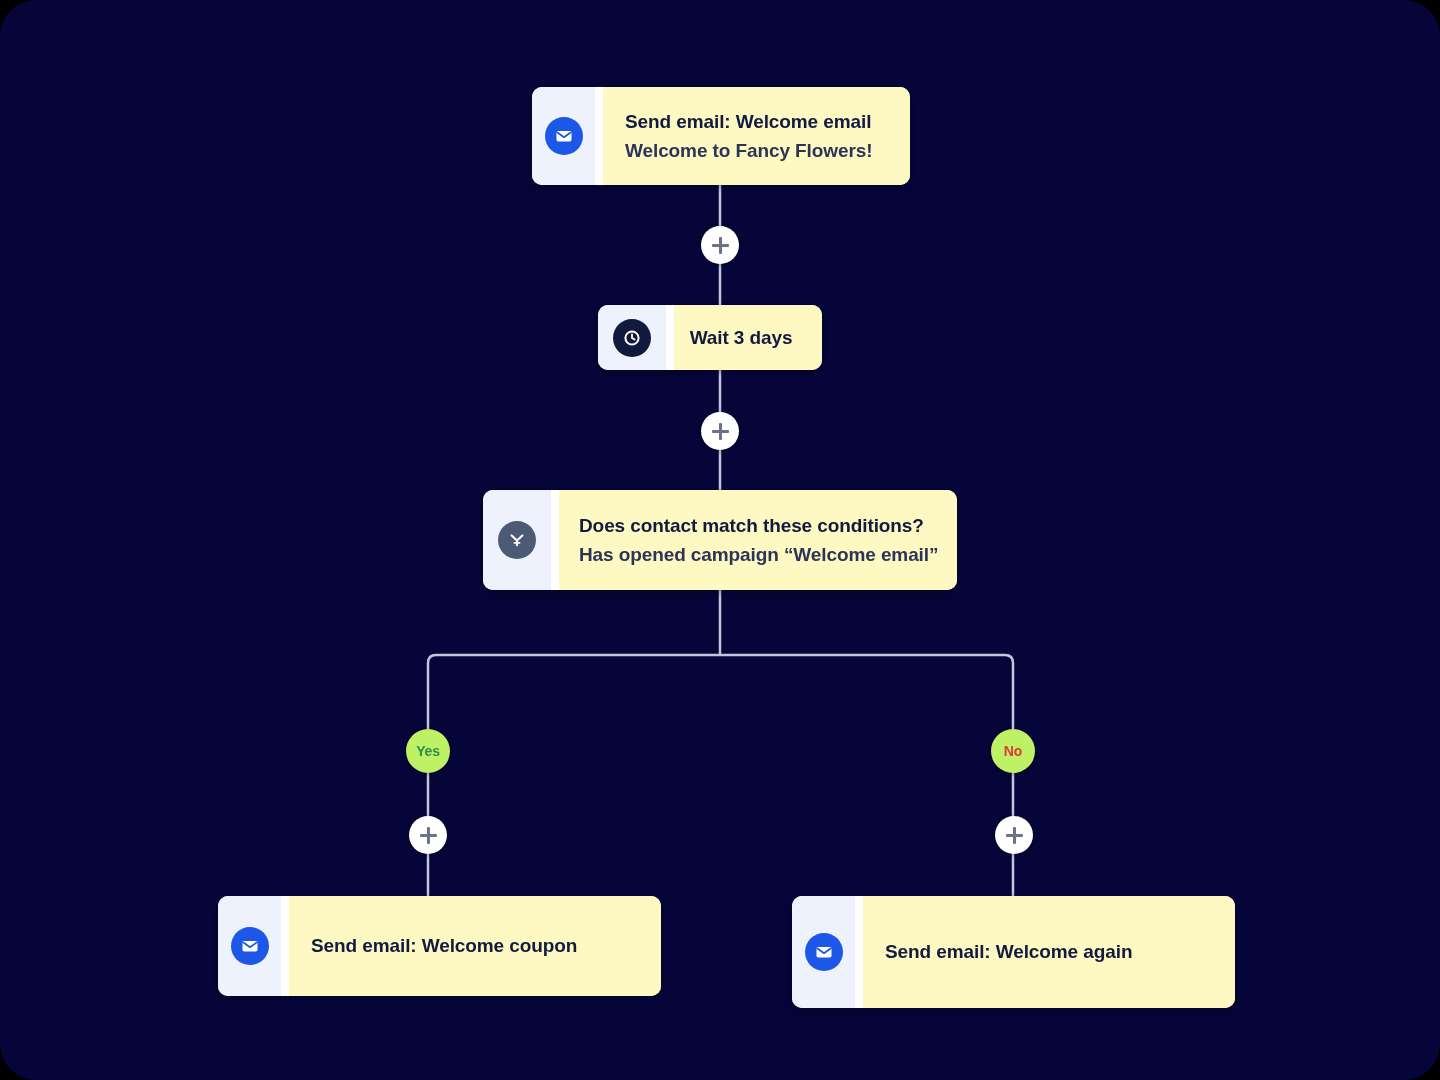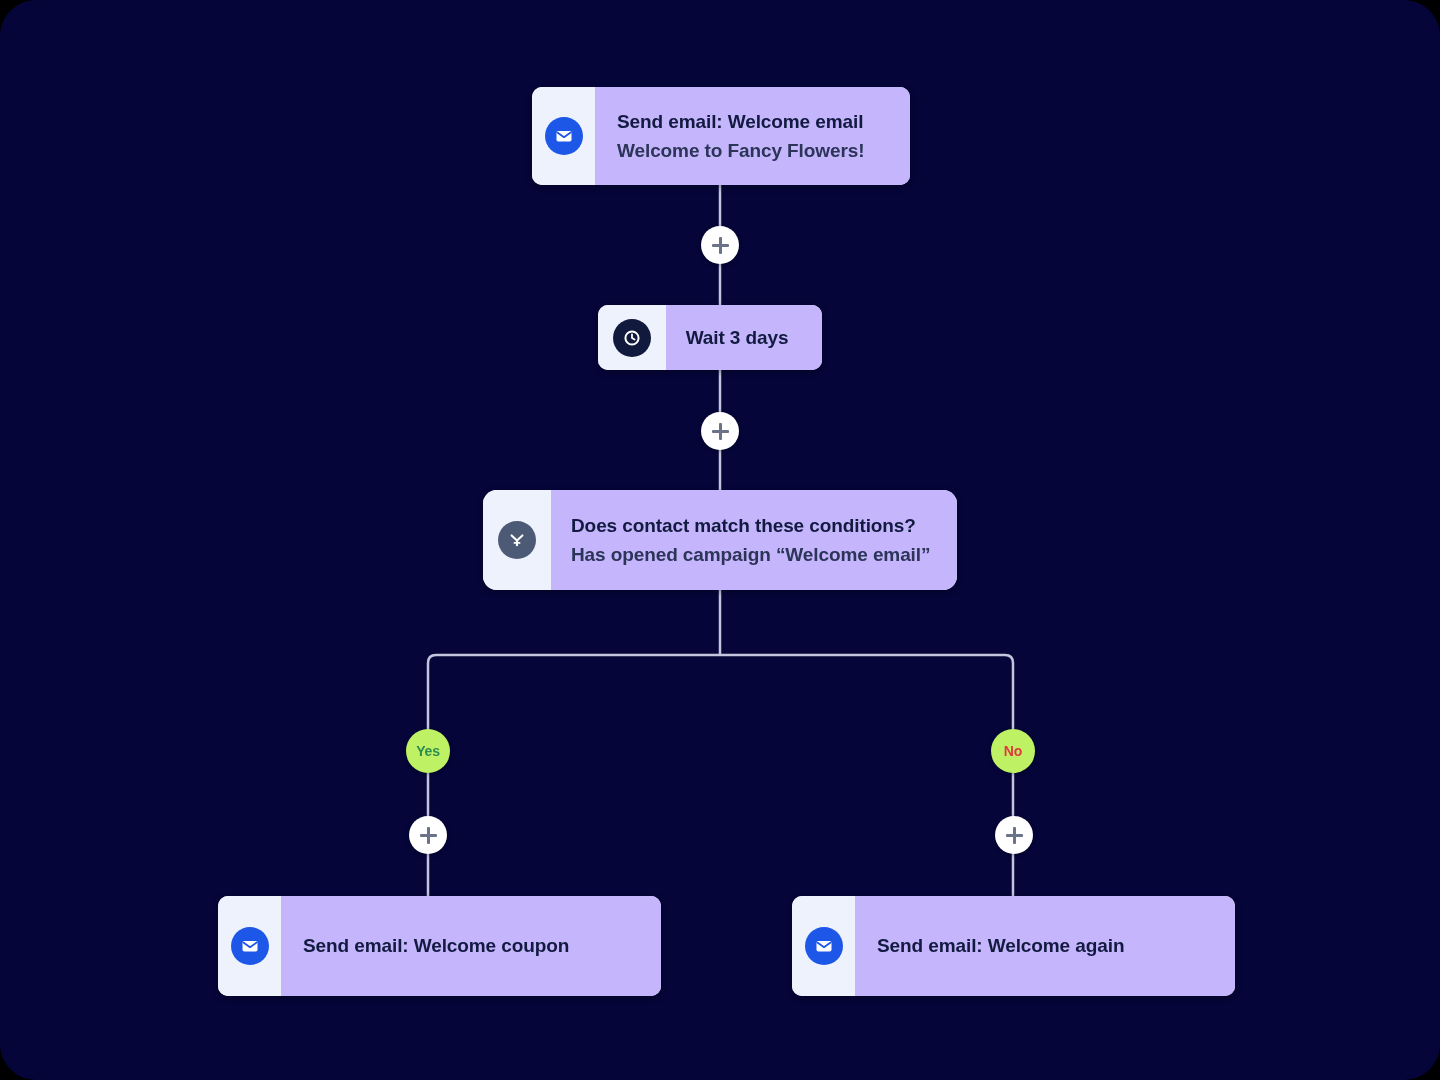--- a/index.html
+++ b/index.html
@@ -48,21 +48,22 @@
     display: flex;
     align-items: center;
     justify-content: center;
     background: #eef2fc;
   }
   .node-body {
     flex: 1 1 auto;
     display: flex;
     flex-direction: column;
     justify-content: center;
-    background: #c4b5fd;
+    background: #fef9c3;
+    margin-left: 8px;
   }
   .node-title {
     font-size: 19px;
     font-weight: bold;
     color: #121a40;
     letter-spacing: -0.1px;
     white-space: nowrap;
   }
   .node-sub {
     font-size: 19px;
@@ -103,42 +104,41 @@
     padding: 0 14px 0 0;
   }
   #node-wait .node-title { font-size: 19px; }
 
   
   #node-condition {
     left: 483px;
     top: 490px;
     width: 474px;
     height: 100px;
-    border-radius: 14px;
   }
   #node-condition .node-icon-cell { width: 68px; }
   #node-condition .node-body { padding: 0 24px 0 20px; align-items: flex-start; }
 
   #node-welcome {
     left: 532px;
     top: 87px;
     width: 378px;
     height: 98px;
   }
   #node-coupon {
     left: 218px;
     top: 896px;
     width: 443px;
     height: 100px;
   }
   #node-again {
     left: 792px;
     top: 896px;
     width: 443px;
-    height: 100px;
+    height: 112px;
   }
 
   
   .plus-btn {
     position: absolute;
     width: 38px;
     height: 38px;
     border-radius: 50%;
     background: #ffffff;
     display: flex;

